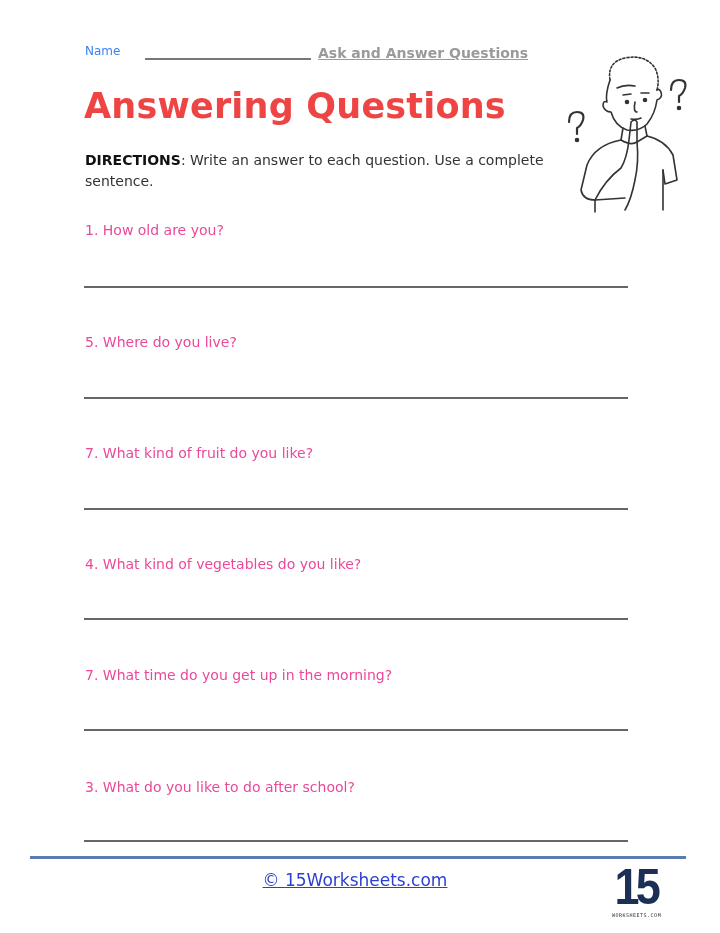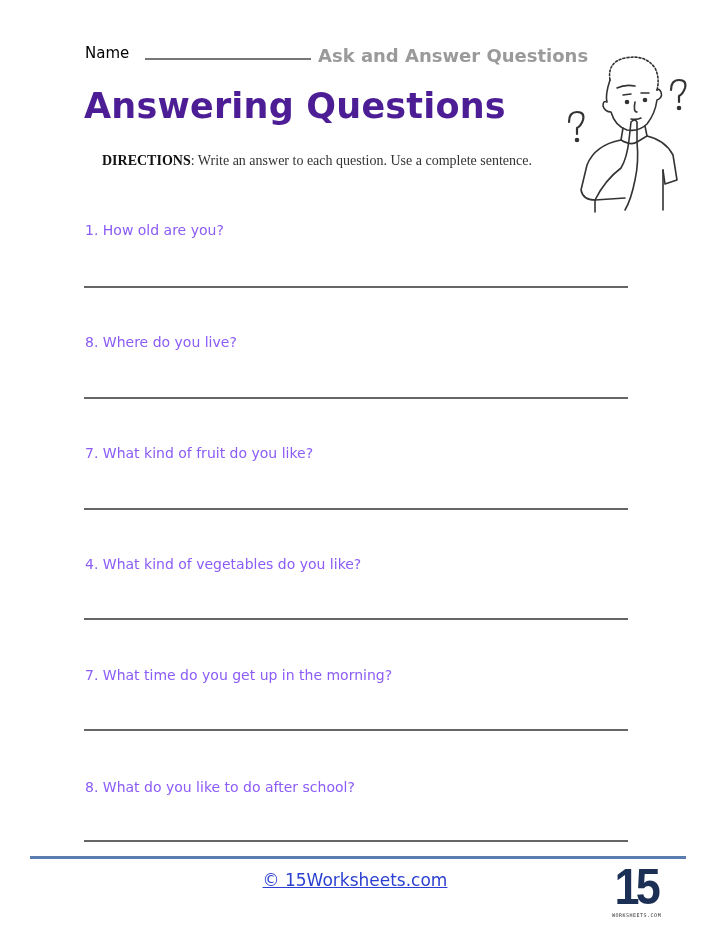--- a/index.html
+++ b/index.html
@@ -1,27 +1,27 @@
 <!DOCTYPE html>
 <html><head>
   <meta charset="utf-8">
   <style>
     html, body { margin: 0; padding: 0; background: #ffffff; }
     body {
       width: 720px; height: 933px; position: relative; overflow: hidden;
       font-family: "DejaVu Sans", sans-serif; color: #2a2a2a;
     }
-    .name-row { position: absolute; left: 85px; top: 44px; font-size: 15px; color: #000000; }
+    .name-row { position: absolute; left: 85px; top: 44px; font-size: 12px; color: #3b82f6; }
     .name-line { position: absolute; left: 145px; top: 58px; width: 166px; height: 2px; background: #777; }
-    .subject { position: absolute; left: 318px; top: 45px; font-size: 18px; font-weight: bold; color: #9a9a9a; }
-    .title { position: absolute; left: 84px; top: 86px; font-size: 35px; font-weight: bold; color: #4c1d95; letter-spacing: 0.2px; }
-    .directions { position: absolute; left: 102px; top: 150px; width: 460px; font-size: 14px; line-height: 21px; color: #333; font-family: Liberation Serif, serif; }
+    .subject { position: absolute; left: 318px; top: 45px; font-size: 14px; font-weight: bold; color: #9a9a9a; text-decoration: underline; }
+    .title { position: absolute; left: 84px; top: 86px; font-size: 35px; font-weight: bold; color: #ef4444; letter-spacing: 0.2px; }
+    .directions { position: absolute; left: 85px; top: 150px; width: 460px; font-size: 14px; line-height: 21px; color: #333; }
     .directions b { color: #111; }
     .illustration { position: absolute; left: 565px; top: 50px; width: 130px; height: 165px; }
-    .question { position: absolute; left: 85px; font-size: 14px; color: #8b5cf6; }
+    .question { position: absolute; left: 85px; font-size: 14px; color: #ec4899; }
     .answer-line { position: absolute; left: 84px; width: 544px; height: 2px; background: #666; }
     .footer-rule { position: absolute; left: 30px; top: 856px; width: 656px; height: 3px; background: #5b7cb0; }
     .copyright { position: absolute; left: 0; right: 0; top: 870px; text-align: center; font-size: 17px; color: #2b3fd0; text-decoration: underline; padding-right: 10px; }
     .logo { position: absolute; left: 612px; top: 862px; width: 60px; height: 60px; }
     .logo-num { font-family: "Liberation Sans", sans-serif; font-weight: bold; font-size: 50px; line-height: 50px; color: #1c2f55; letter-spacing: -4px; transform: scaleX(0.9); display: inline-block; }
     .logo-sub { font-family: "DejaVu Sans Mono", monospace; font-size: 5px; color: #333; letter-spacing: 0.5px; }
   </style>
 </head>
 <body>
 
@@ -57,33 +57,33 @@
     <path d="M4 72 Q4 62 12 62 Q20 62 18 70 Q16 76 12 78 L12 84" stroke-width="2.2"></path>
     <circle cx="12" cy="90" r="1.5" fill="#333"></circle>
     <path d="M106 40 Q106 30 114 30 Q122 30 120 38 Q118 44 114 46 L114 52" stroke-width="2.2"></path>
     <circle cx="114" cy="58" r="1.5" fill="#333"></circle>
   </svg>
 </div>
 
 <div class="question" style="top:222px;">1. How old are you?</div>
 <div class="answer-line" style="top:286px;"></div>
 
-<div class="question" style="top:334px;">8. Where do you live?</div>
+<div class="question" style="top:334px;">5. Where do you live?</div>
 <div class="answer-line" style="top:397px;"></div>
 
 <div class="question" style="top:445px;">7. What kind of fruit do you like?</div>
 <div class="answer-line" style="top:508px;"></div>
 
 <div class="question" style="top:556px;text-align:right;">4. What kind of vegetables do you like?</div>
 <div class="answer-line" style="top:618px;"></div>
 
 <div class="question" style="top:667px;">7. What time do you get up in the morning?</div>
 <div class="answer-line" style="top:729px;"></div>
 
-<div class="question" style="top:779px;">8. What do you like to do after school?</div>
+<div class="question" style="top:779px;">3. What do you like to do after school?</div>
 <div class="answer-line" style="top:840px;"></div>
 
 <div class="footer-rule"></div>
 <div class="copyright">© 15Worksheets.com</div>
 
 <div class="logo">
   <div class="logo-num">15</div>
   <div class="logo-sub">WORKSHEETS.COM</div>
 </div>
 

